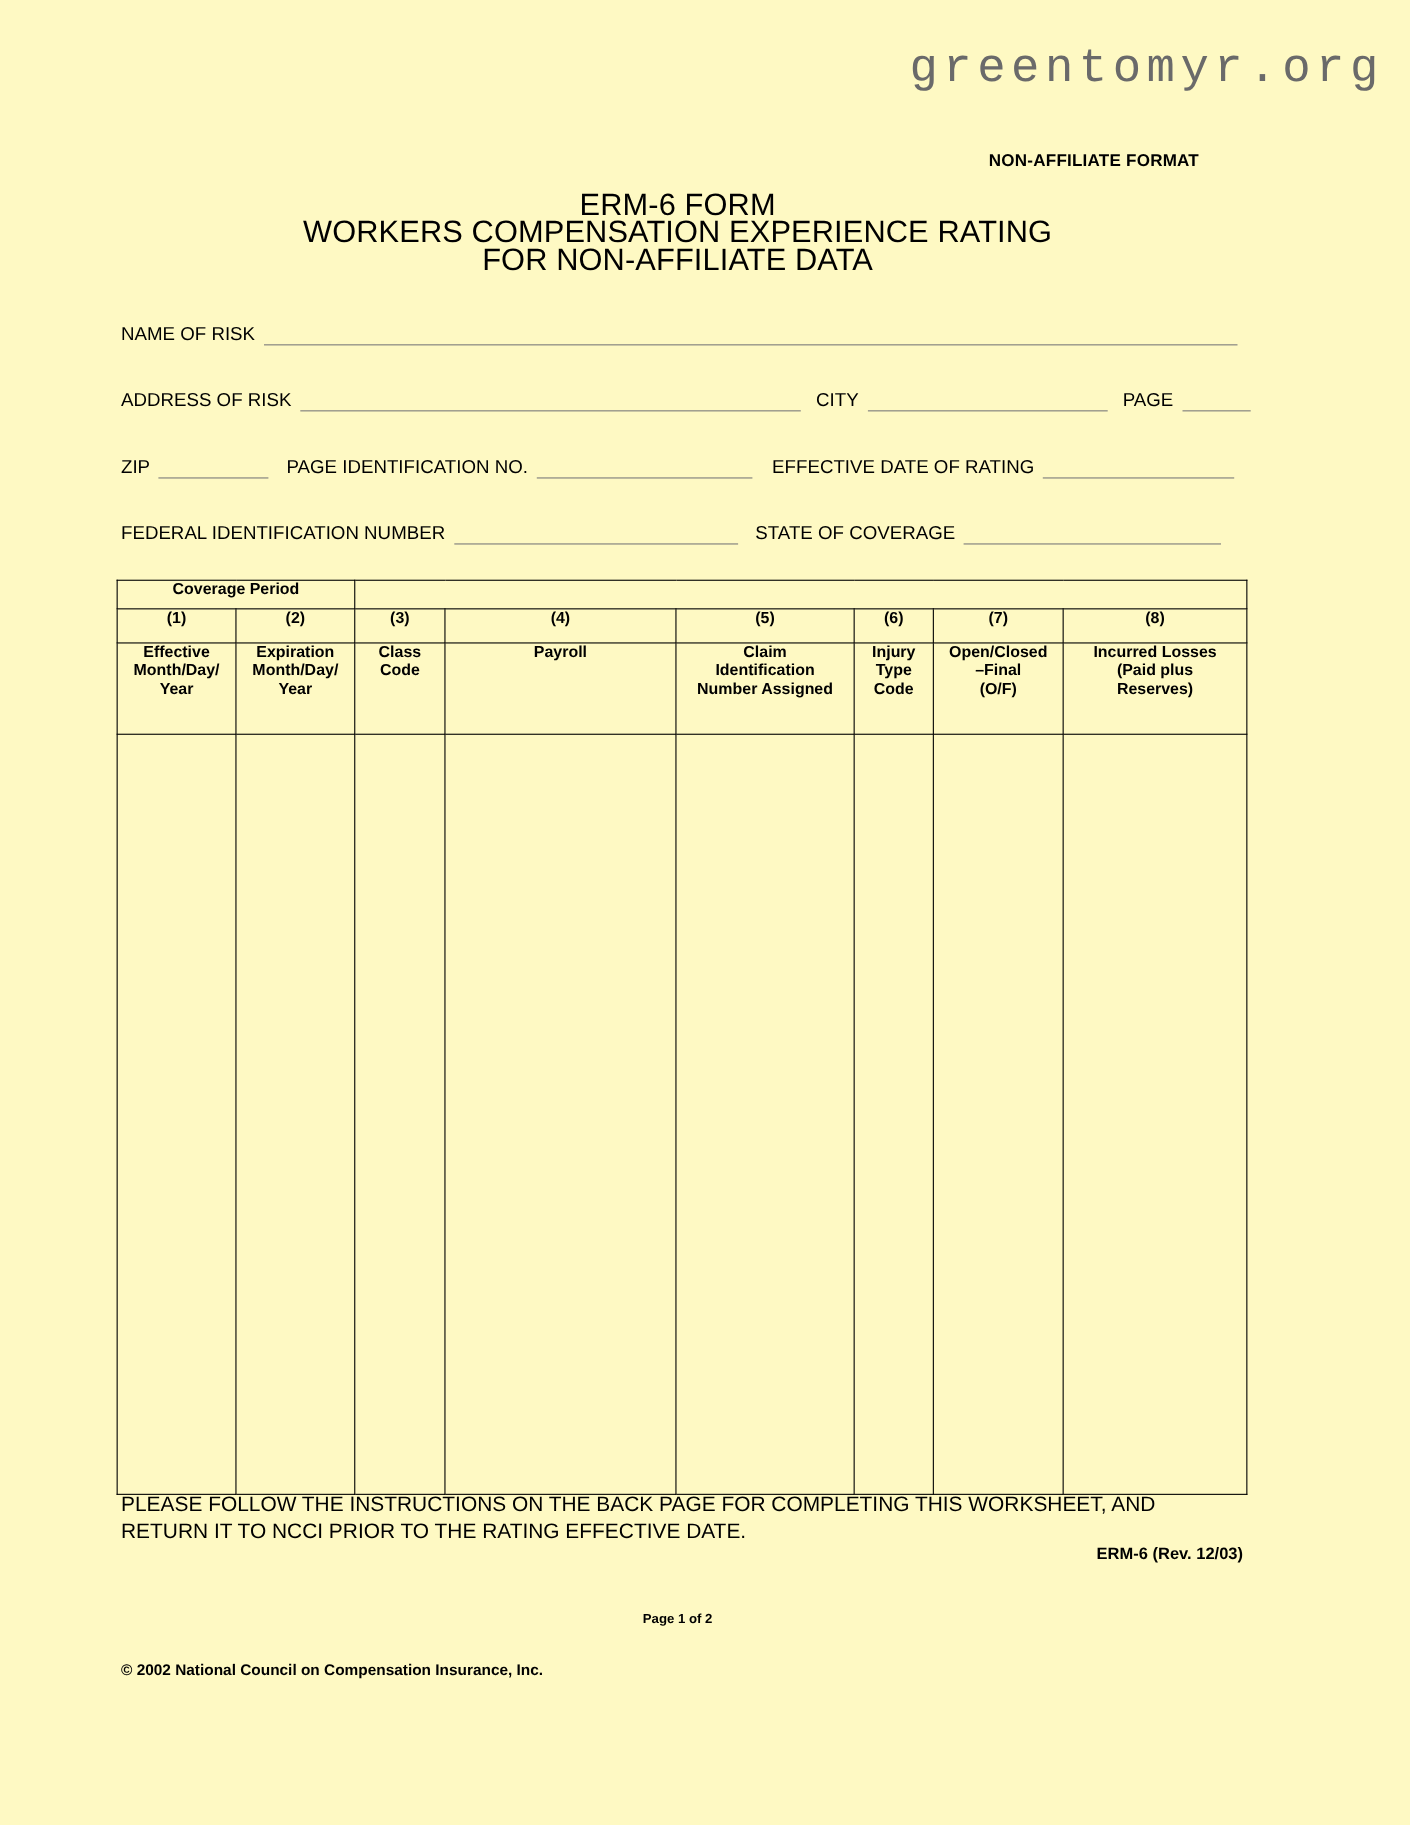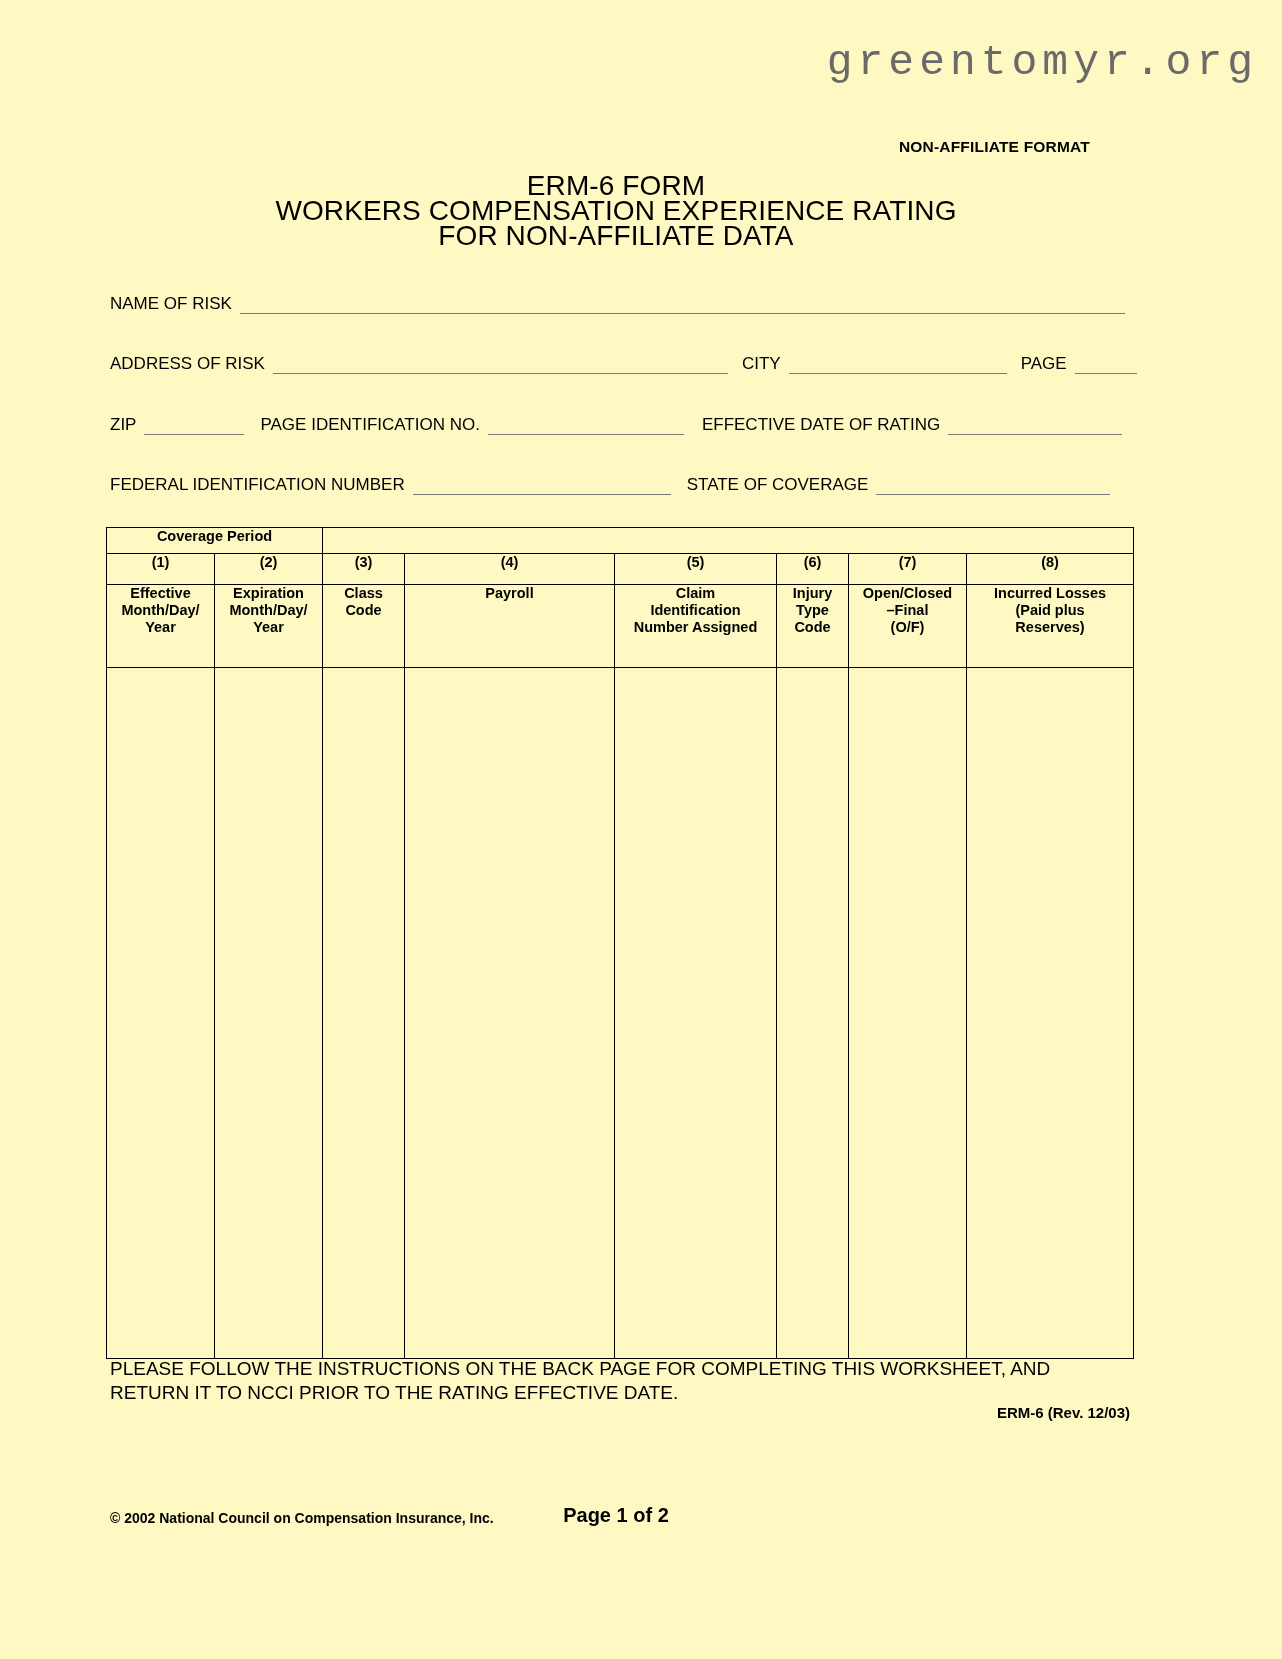--- a/index.html
+++ b/index.html
@@ -135,24 +135,24 @@
     position: absolute;
     right: 152px;
     top: 1404px;
     font-size: 15px;
     font-weight: bold;
     text-align: center;
   }
   .pagenum {
     position: absolute;
     left: 0;
-    top: 1504px;
+    top: 1464px;
     width: 1232px;
     text-align: center;
-    font-size: 20px;
+    font-size: 12px;
     font-weight: bold;
   }
   .copyright {
     position: absolute;
     left: 110px;
     top: 1510px;
     font-size: 14px;
     font-weight: bold;
   }
 </style>

